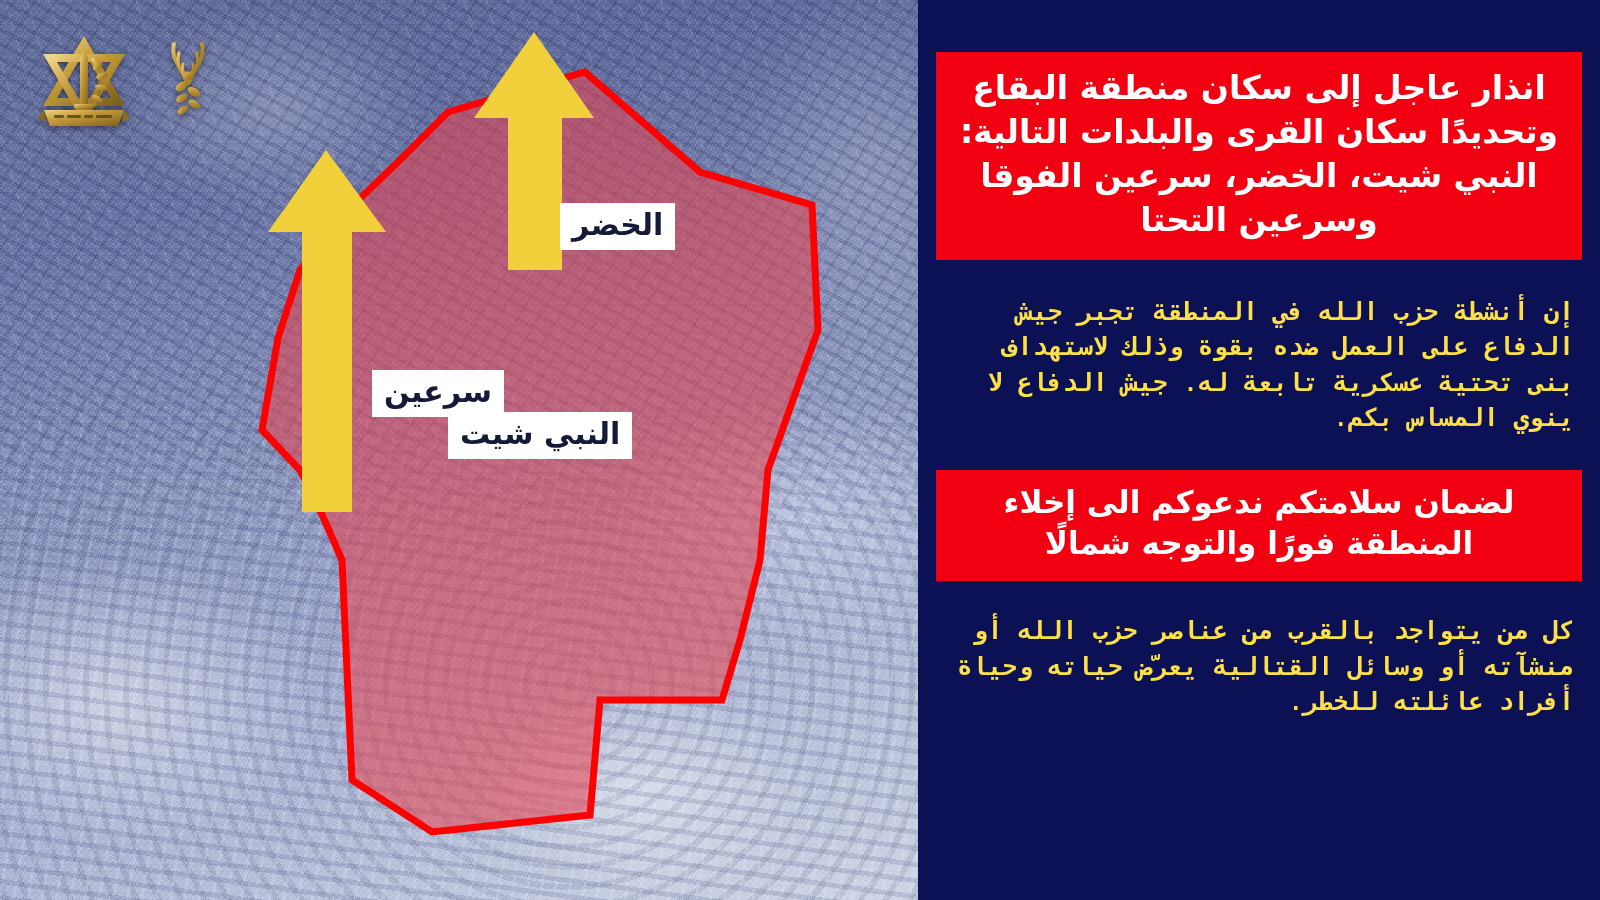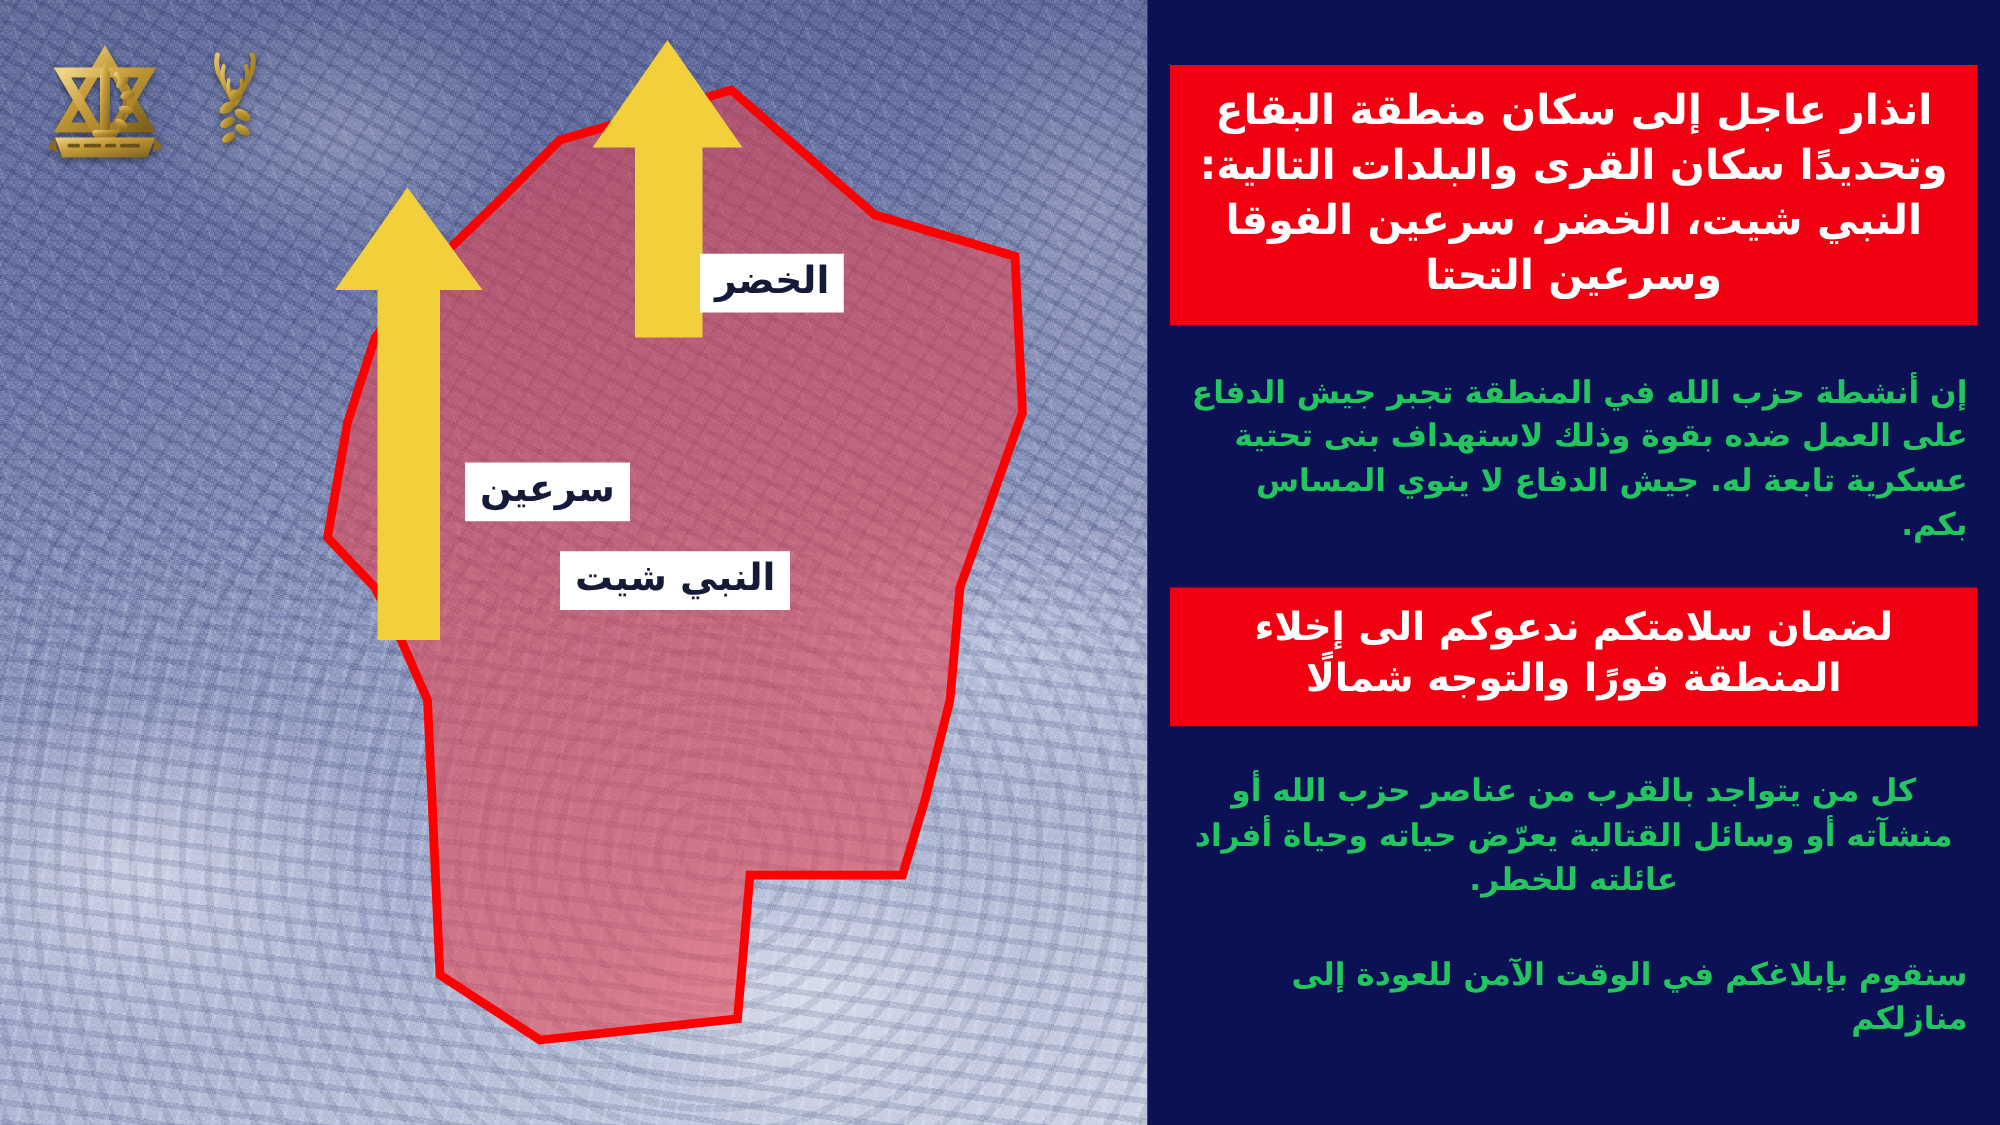--- a/index.html
+++ b/index.html
@@ -60,50 +60,50 @@
   #map-svg{position:absolute;inset:0;width:918px;height:900px;}
 
   
   .place-label{
     position:absolute;background:#ffffff;color:#141a38;
     font-weight:700;line-height:1;white-space:nowrap;
     padding:7px 12px 10px 12px;
   }
   #label-alkhader{left:560px;top:203px;font-size:30px;}
   #label-sarain  {left:372px;top:370px;font-size:30px;}
-  #label-nabi    {left:448px;top:441px;font-size:30px;}
+  #label-nabi    {left:448px;top:412px;font-size:30px;}
 
   
   #emblems{position:absolute;left:36px;top:36px;display:flex;gap:20px;align-items:flex-start;}
   .emblem{filter:drop-shadow(0 2px 3px rgba(0,0,0,.45));}
 
   
   #text-panel{
     position:absolute;left:918px;top:0;width:682px;height:900px;
     background:#0c1156;padding:0 18px;
     display:flex;flex-direction:column;align-items:stretch;
   }
   .banner{
     background:#f20011;color:#ffffff;text-align:center;
     font-weight:700;direction:rtl;
   }
   #headline-banner{
     margin-top:52px;padding:14px 14px 18px;
     font-size:33px;line-height:1.33;letter-spacing:-.2px;
   }
   .body-text{
-    color:#22c55e;text-align:right;direction:rtl;font-weight:700;
-    font-size:25px;line-height:1.42;padding:0 8px;
+    color:#fde047;text-align:right;direction:rtl;font-weight:700;
+    font-size:25px;line-height:1.42;padding:0 8px;font-family:Liberation Mono, monospace;
   }
   #para-activities{margin-top:36px;}
   #evacuate-banner{
     margin-top:32px;padding:12px 16px 16px;
     font-size:31px;line-height:1.35;
   }
-  #para-proximity{margin-top:34px;text-align:center;}
+  #para-proximity{margin-top:34px;}
   #para-return{margin-top:40px;}
 </style>
 </head>
 <body>
 
 <div id="stage">
 
   <div id="map-panel">
     <div class="sat-base"></div>
     <div class="sat-fields"></div>
@@ -208,17 +208,16 @@
   <div id="text-panel">
 
     <div class="banner" id="headline-banner">انذار عاجل إلى سكان منطقة البقاع وتحديدًا سكان القرى والبلدات التالية: النبي شيت، الخضر، سرعين الفوقا وسرعين التحتا</div>
 
     <div class="body-text" id="para-activities">إن أنشطة حزب الله في المنطقة تجبر جيش الدفاع على العمل ضده بقوة وذلك لاستهداف  بنى تحتية عسكرية تابعة له. جيش الدفاع لا ينوي المساس بكم.</div>
 
     <div class="banner" id="evacuate-banner">لضمان سلامتكم ندعوكم الى إخلاء المنطقة فورًا والتوجه شمالًا</div>
 
     <div class="body-text" id="para-proximity">كل من يتواجد بالقرب من عناصر حزب الله أو منشآته أو وسائل القتالية يعرّض حياته وحياة أفراد عائلته للخطر.</div>
 
-    <div class="body-text" id="para-return">سنقوم بإبلاغكم في الوقت الآمن للعودة إلى منازلكم</div>
 
   </div>
 
 </div>
 
 </body></html>

